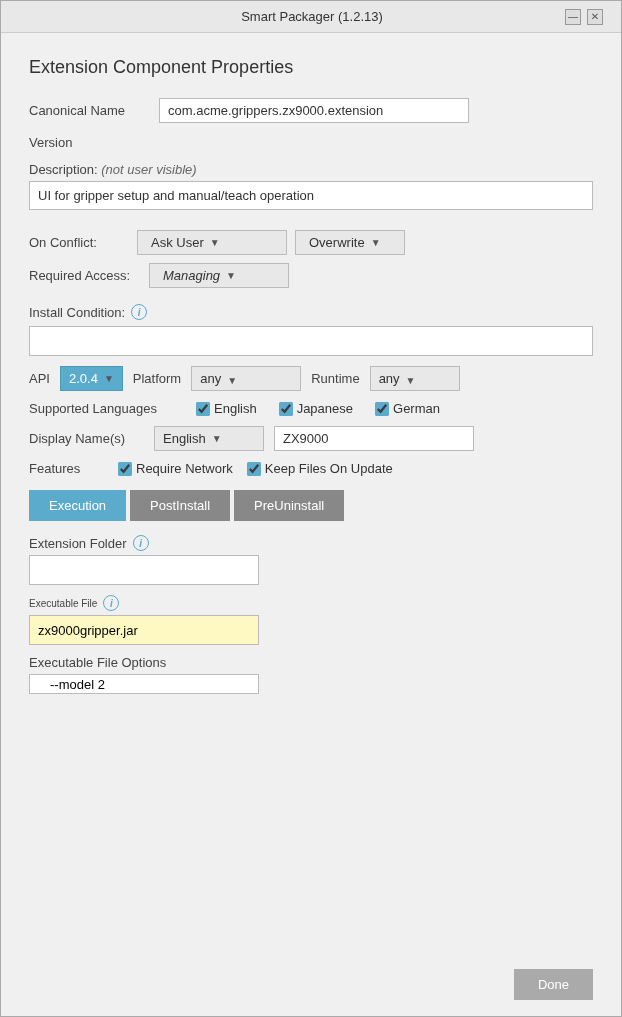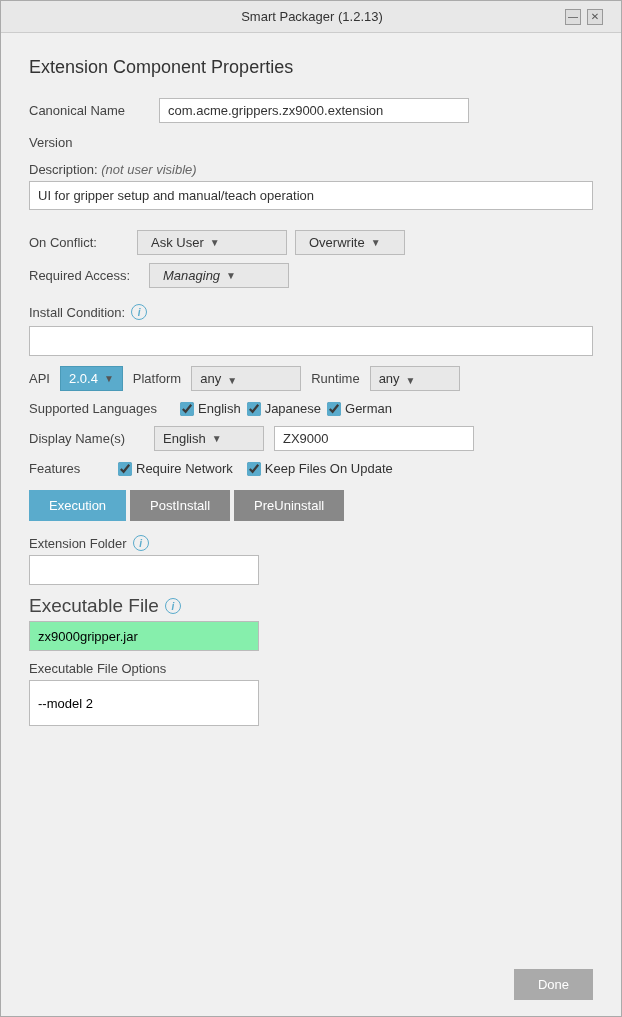--- a/index.html
+++ b/index.html
@@ -206,21 +206,21 @@
       align-items: flex-end;
       gap: 6px;
       cursor: pointer;
     }
     .platform-dropdown { width: 110px; }
     .runtime-dropdown { width: 90px; }
     .languages-row {
       display: flex;
       align-items: center;
       margin-bottom: 10px;
-      gap: 6px;
+      gap: 22px;
     }
     .languages-label {
       font-size: 13px;
       color: #444;
       min-width: 145px;
     }
     .checkbox-item {
       display: flex;
       align-items: center;
       gap: 4px;
@@ -316,48 +316,48 @@
     }
     .executable-file-section {
       margin-bottom: 10px;
     }
     .exec-label-row {
       display: flex;
       align-items: center;
       margin-bottom: 4px;
     }
     .exec-label {
-      font-size: 19px;
+      font-size: 10px;
       color: #444;
     }
     .exec-input {
       width: 230px;
       border: 1px solid #bbb;
-      background: #86efac;
+      background: #fef9c3;
       padding: 6px 8px;
       font-size: 13px;
       outline: none;
       height: 30px;
     }
     .exec-options-section {
       margin-bottom: 14px;
     }
     .exec-options-label {
       font-size: 13px;
       color: #444;
       margin-bottom: 4px;
     }
     .exec-options-input {
       width: 230px;
       border: 1px solid #bbb;
       background: white;
-      padding: 6px 8px;
+      padding: 6px 20px;
       font-size: 13px;
       outline: none;
-      height: 46px;
+      height: 20px;
     }
     .footer {
       display: flex;
       justify-content: flex-end;
       padding: 10px 28px 16px 28px;
     }
     .done-btn {
       background: #aaa;
       color: white;
       border: none;

